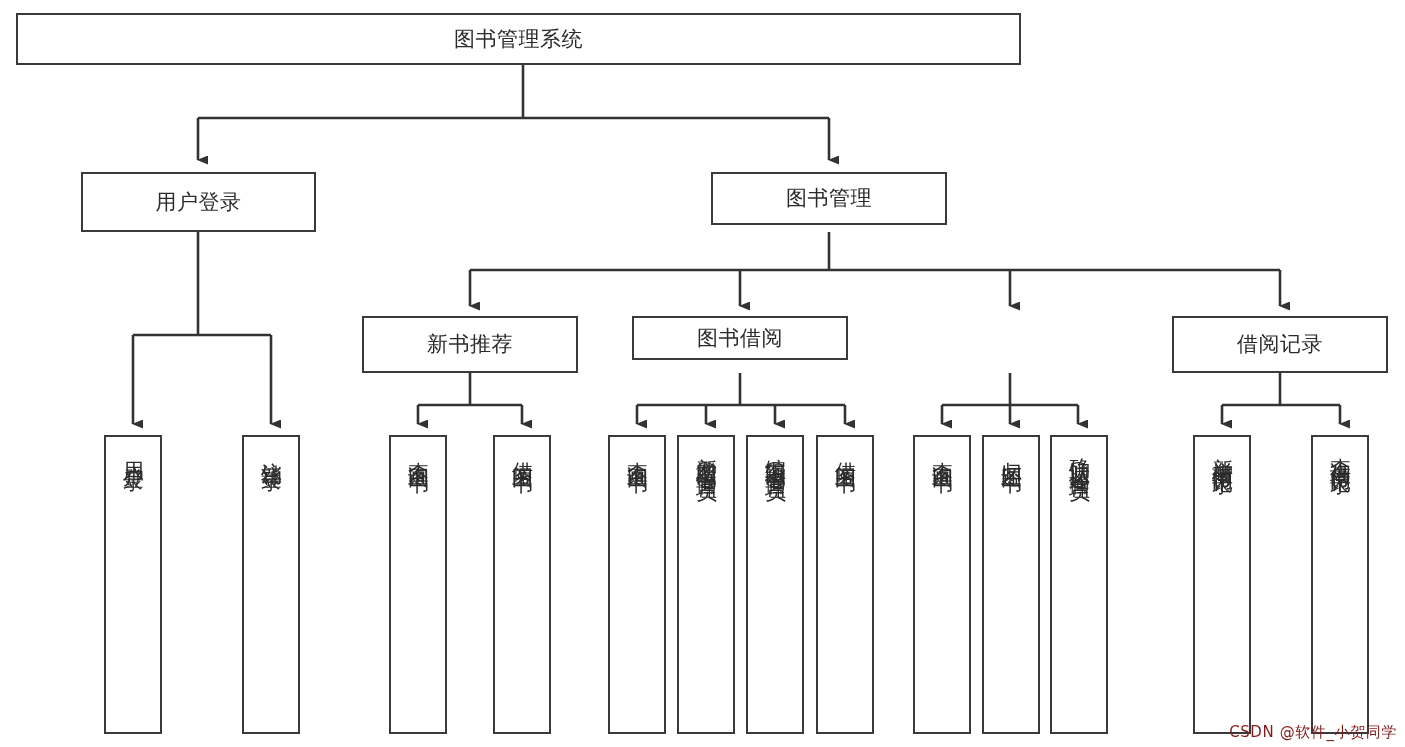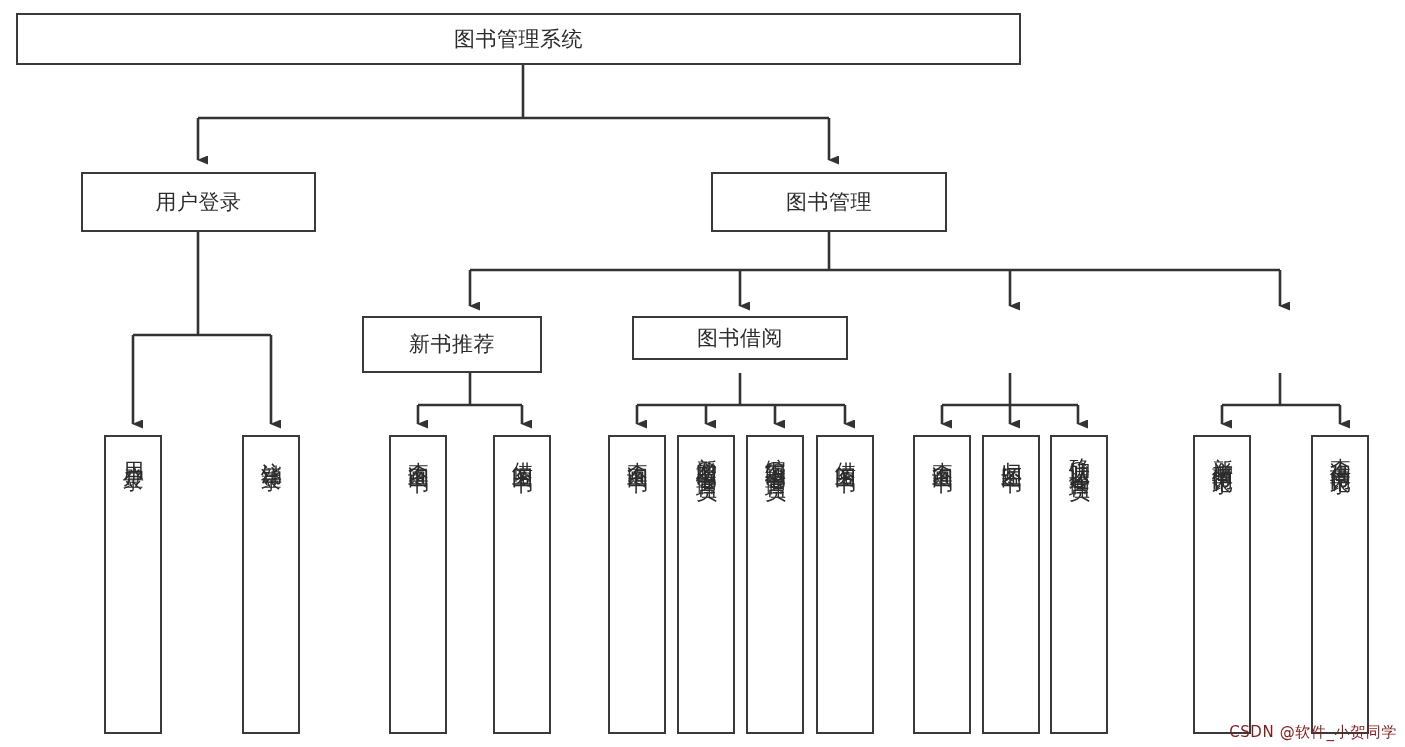--- a/index.html
+++ b/index.html
@@ -129,30 +129,33 @@
     </g>
   </svg>
 
   <div class="node-box horizontal" style="left:16px; top:13px; width:1005px; height:52px;">
     <span class="node-label">图书管理系统</span>
   </div>
 
   <div class="node-box horizontal" style="left:81px; top:172px; width:235px; height:60px;">
     <span class="node-label">用户登录</span>
   </div>
-  <div class="node-box horizontal" style="left:711px; top:172px; width:236px; height:60px;">
+  <div class="node-box horizontal" style="left:711px; top:172px; width:236px; height:53px;">
     <span class="node-label">图书管理</span>
   </div>
 
-  <div class="node-box horizontal" style="left:362px; top:316px; width:180px; height:57px;">
+  <div class="node-box horizontal" style="left:362px; top:316px; width:216px; height:57px;">
     <span class="node-label">新书推荐</span>
   </div>
   <div class="node-box horizontal" style="left:632px; top:316px; width:216px; height:44px;">
     <span class="node-label">图书借阅</span>
   </div>
+  <div class="node-box horizontal" style="left:1172px; top:316px; width:216px; height:57px;">
+    <span class="node-label">借阅记录</span>
+  </div>
 
   <div class="node-box vertical" style="left:104px; top:435px; width:58px; height:299px;">
     <span class="node-label">用户登录</span>
   </div>
   <div class="node-box vertical" style="left:242px; top:435px; width:58px; height:299px;">
     <span class="node-label">注销登录</span>
   </div>
 
   <div class="node-box vertical" style="left:389px; top:435px; width:58px; height:299px;">
     <span class="node-label">查询图书</span>

